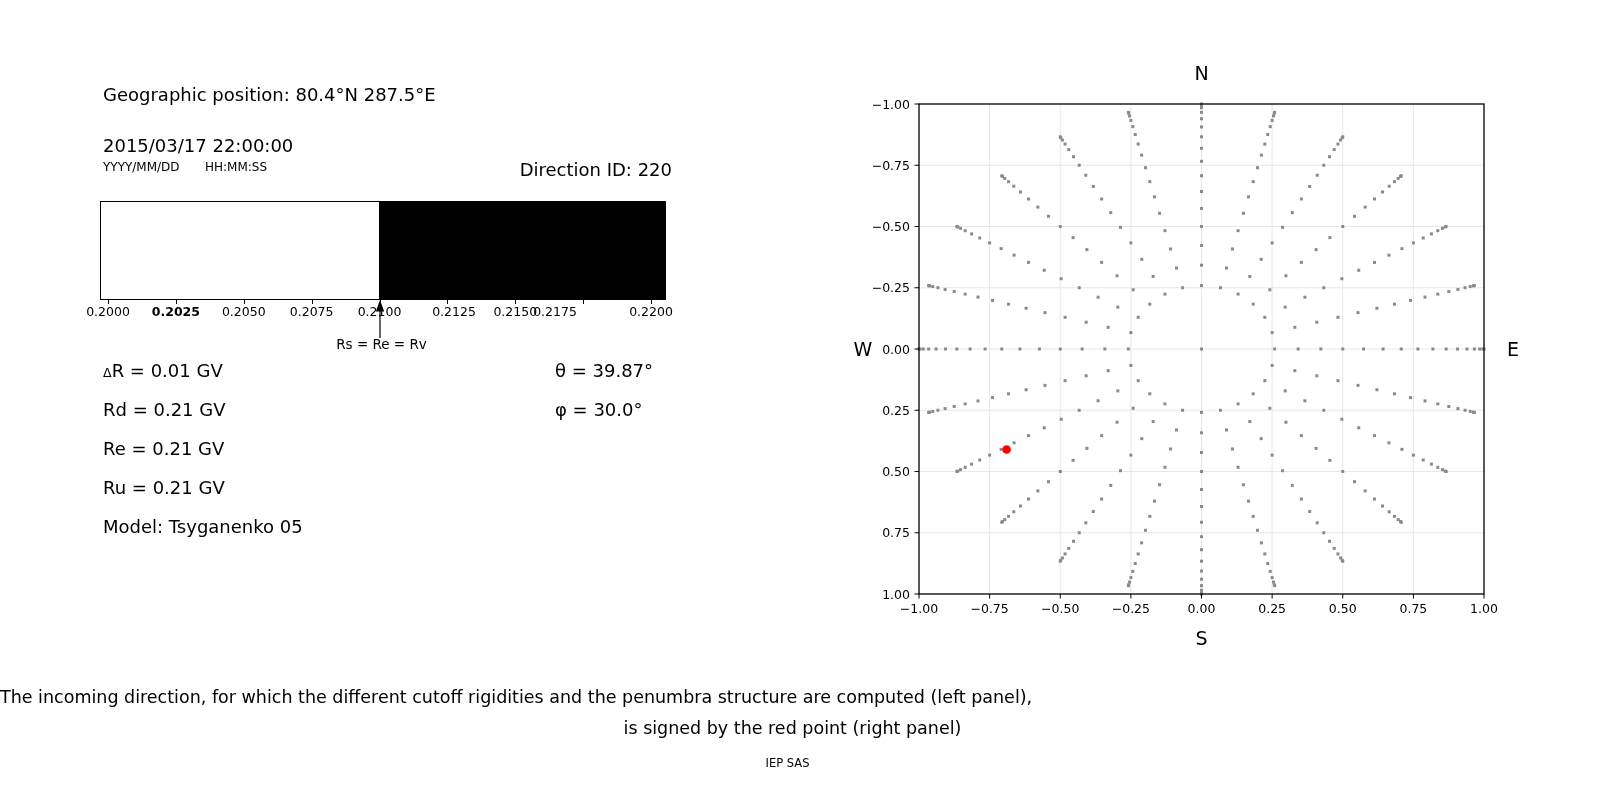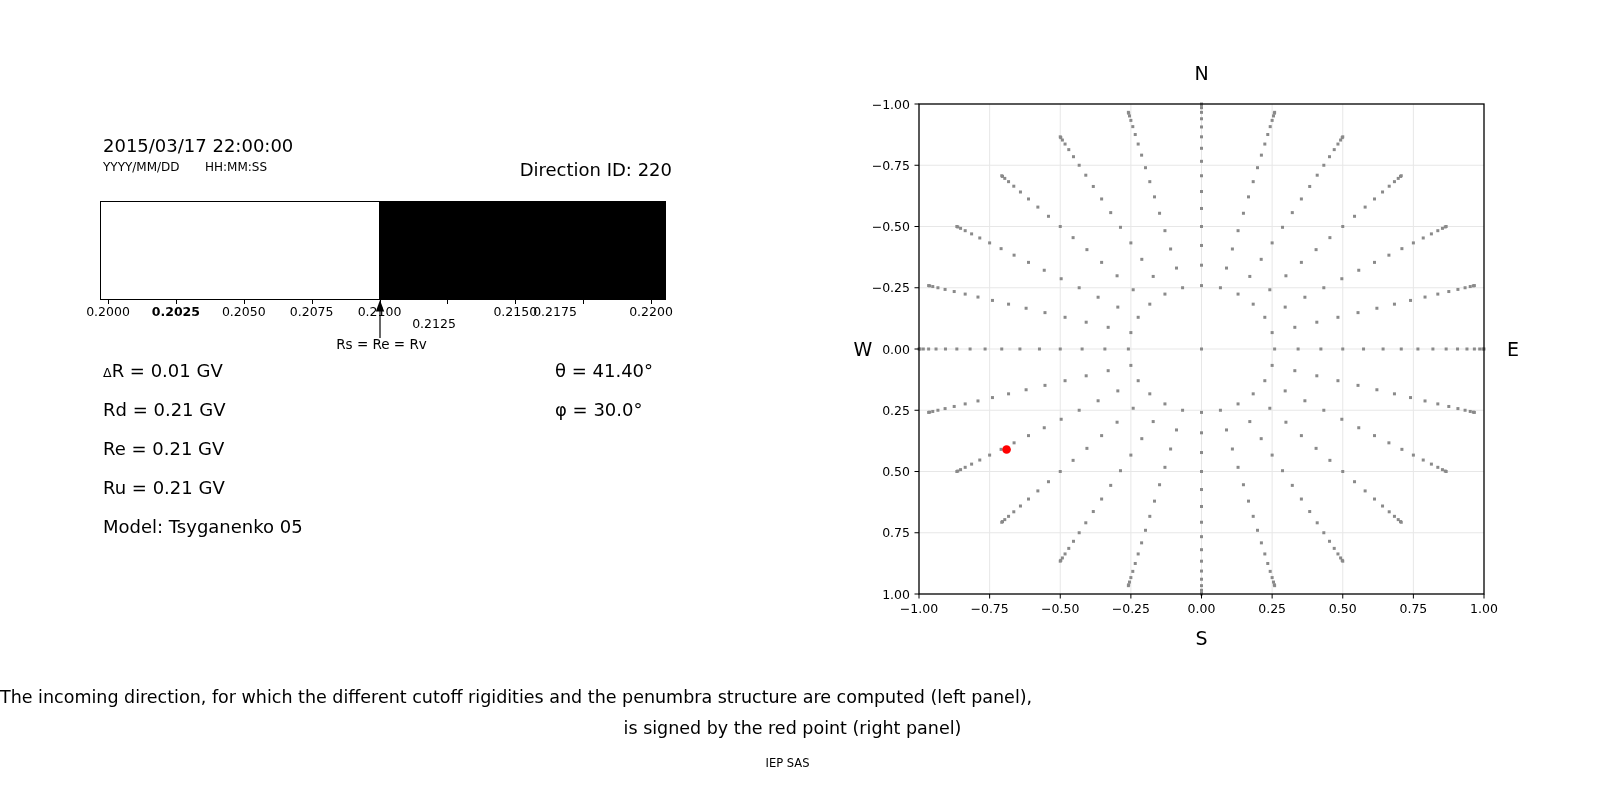--- a/index.html
+++ b/index.html
@@ -30,59 +30,60 @@
   #caption1 { left:0; top:687px; width:1585px; text-align:left; font-size:17.5px; }
   #caption2 { left:0; top:718px; width:1585px; text-align:center; font-size:17.5px; }
   #iepsas   { left:0; top:756px; width:1575px; text-align:center; font-size:11.5px; }
   #fig-svg  { position:absolute; left:0; top:0; pointer-events:none; }
 </style>
 </head>
 <body>
 
 <div id="canvas">
 
+  <div class="abs t18" id="geo">Geographic position: 80.4°N 287.5°E</div>
   <div class="abs t18" id="datetime">2015/03/17 22:00:00</div>
   <div class="abs t12" id="fmt-date">YYYY/MM/DD</div>
   <div class="abs t12" id="fmt-time">HH:MM:SS</div>
   <div class="abs t18" id="dirid">Direction ID: 220</div>
 
   <div class="abs" id="bar-box">
     <div id="bar-black" style="left: 277.5px; background: rgb(0, 0, 0);"></div>
   </div>
   <div class="abs" id="bar-axis">
       <div class="bar-tick" style="left: 108px;"></div>
       <div class="bar-ticklabel" style="left: 76px;">0.2000</div>
       <div class="bar-tick" style="left: 175.875px;"></div>
       <div class="bar-ticklabel" style="left: 143.875px; font-weight: bold;">0.2025</div>
       <div class="bar-tick" style="left: 243.75px;"></div>
       <div class="bar-ticklabel" style="left: 211.75px;">0.2050</div>
       <div class="bar-tick" style="left: 311.625px;"></div>
       <div class="bar-ticklabel" style="left: 279.625px;">0.2075</div>
       <div class="bar-tick" style="left: 379.5px;"></div>
       <div class="bar-ticklabel" style="left: 347.5px;">0.2100</div>
       <div class="bar-tick" style="left: 447.375px;"></div>
-      <div class="bar-ticklabel" style="left: 402px; margin-top: 12px;">0.2125</div>
+      <div class="bar-ticklabel" style="left: 422px;">0.2125</div>
       <div class="bar-tick" style="left: 515.25px;"></div>
       <div class="bar-ticklabel" style="left: 483.25px;">0.2150</div>
       <div class="bar-tick" style="left: 583.125px;"></div>
       <div class="bar-ticklabel" style="left: 523px;">0.2175</div>
       <div class="bar-tick" style="left: 651px;"></div>
       <div class="bar-ticklabel" style="left: 619px;">0.2200</div>
     </div>
   <div class="abs" id="arrow-label">Rs = Re = Rv</div>
 
   <div id="params-left">
       <div class="param-line delta-first" style="top: 360px;">ΔR = 0.01 GV</div>
       <div class="param-line" style="top: 399px;">Rd = 0.21 GV</div>
       <div class="param-line" style="top: 438px;">Re = 0.21 GV</div>
       <div class="param-line" style="top: 477px;">Ru = 0.21 GV</div>
       <div class="param-line" style="top: 516px;">Model: Tsyganenko 05</div>
     </div>
   <div id="params-right">
-      <div class="param-line-r" style="top: 360px;">θ = 41.40°</div>
+      <div class="param-line-r" style="top: 360px;">θ = 39.87°</div>
       <div class="param-line-r" style="top: 399px;">φ = 30.0°</div>
     </div>
 
   <div class="abs" id="caption1">The incoming direction, for which the different cutoff rigidities and the penumbra structure are computed (left panel),</div>
   <div class="abs" id="caption2">is signed by the red point (right panel)</div>
   <div class="abs" id="iepsas">IEP SAS</div>
 
   <svg id="fig-svg" width="1600" height="800">
       <g>
         <line x1="379.9999999999995" y1="338" x2="379.9999999999995" y2="306" stroke="#000" stroke-width="1.2"></line>

